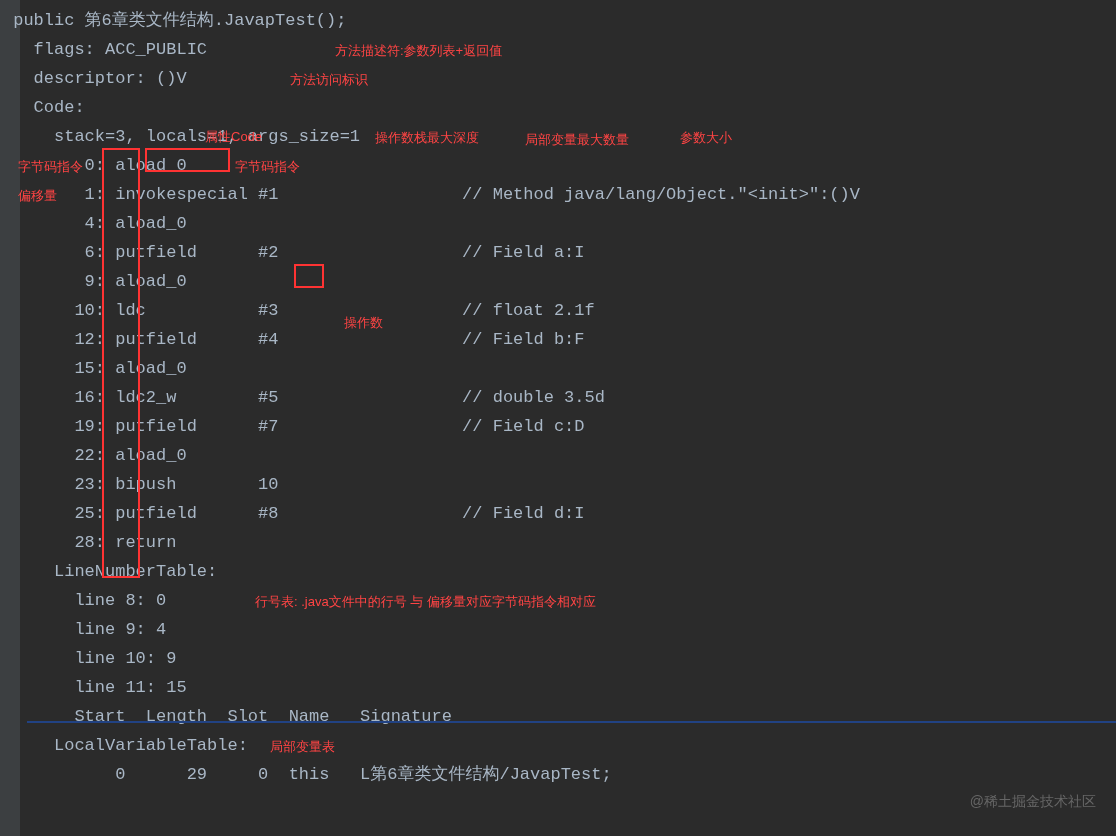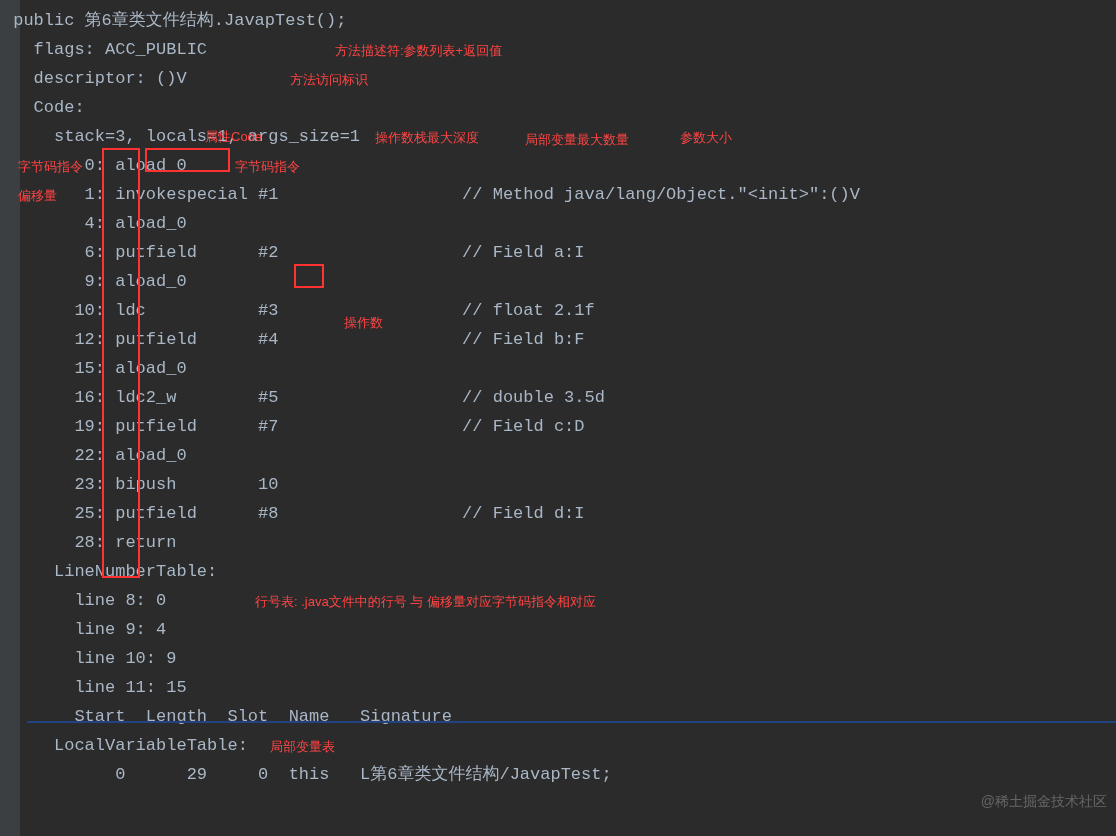--- a/index.html
+++ b/index.html
@@ -37,21 +37,21 @@
     }
     .red-box {
       position: absolute;
       border: 2px solid #ff3333;
       background: transparent;
       pointer-events: none;
     }
     .watermark {
       position: absolute;
       bottom: 20px;
-      right: 9px;
+      right: 20px;
       color: #666;
       font-family: 'Microsoft YaHei', sans-serif;
       font-size: 14px;
     }
     .left-panel {
       position: absolute;
       left: 0;
       top: 0;
       width: 20px;
       height: 100%;

